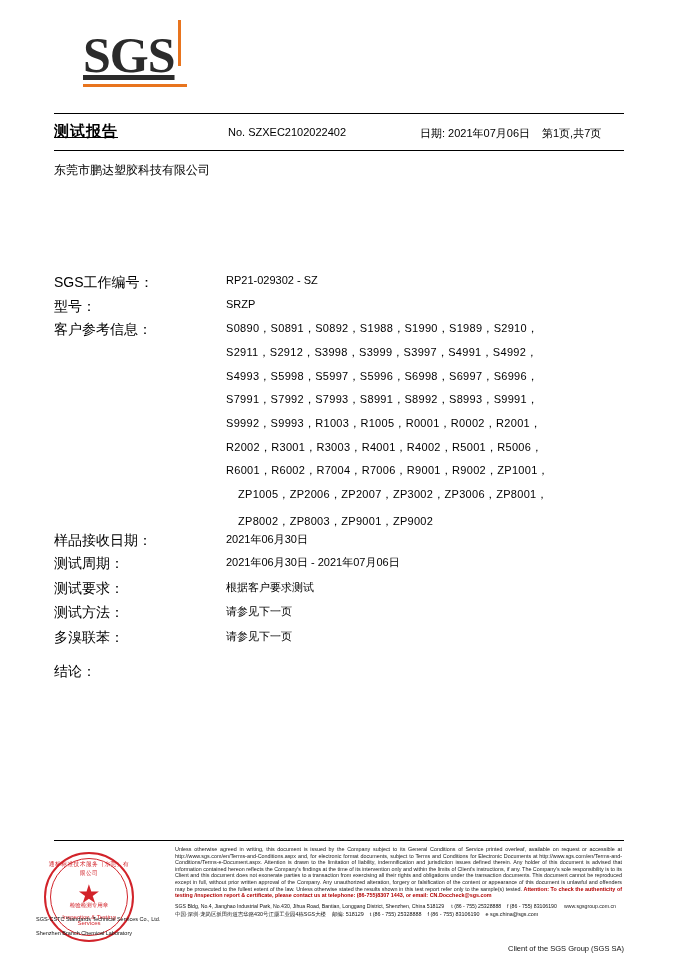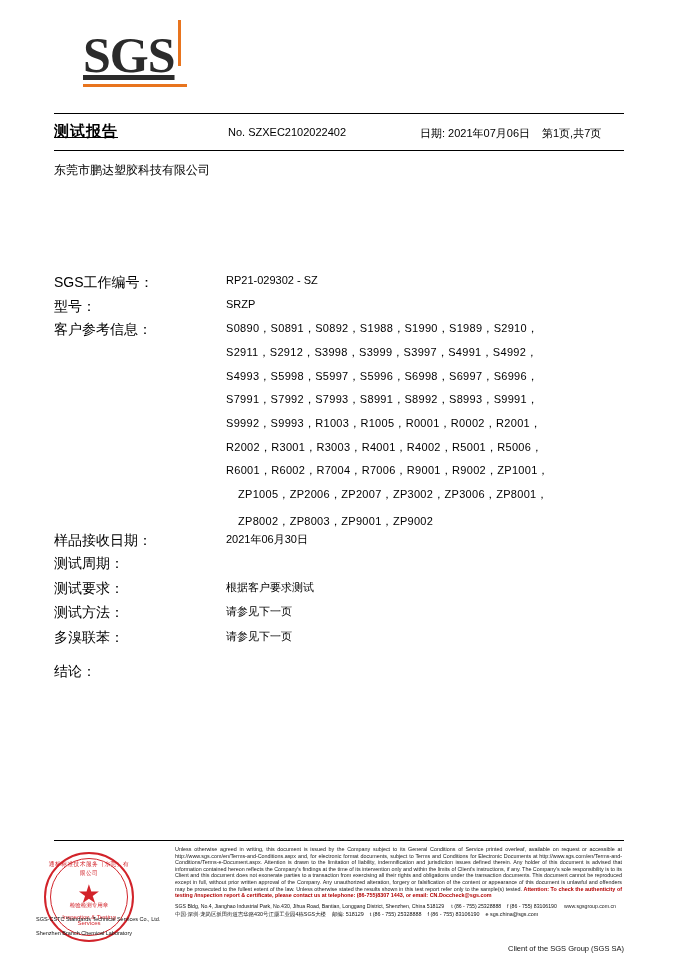--- a/index.html
+++ b/index.html
@@ -345,20 +345,21 @@
   <div class="ref-line" style="top:416px">S9992，S9993，R1003，R1005，R0001，R0002，R2001，</div>
   <div class="ref-line" style="top:440px">R2002，R3001，R3003，R4001，R4002，R5001，R5006，</div>
   <div class="ref-line" style="top:463px">R6001，R6002，R7004，R7006，R9001，R9002，ZP1001，</div>
   <div class="ref-line shift" style="top:487px">ZP1005，ZP2006，ZP2007，ZP3002，ZP3006，ZP8001，</div>
   <div class="ref-line shift" style="top:514px">ZP8002，ZP8003，ZP9001，ZP9002</div>
 
   <div class="field-label" style="top:532px">样品接收日期：</div>
   <div class="field-value" style="top:532px">2021年06月30日</div>
 
   <div class="field-label" style="top:555px">测试周期：</div>
+  <div class="field-value" style="top:555px">2021年06月30日 - 2021年07月06日</div>
 
   <div class="field-label" style="top:580px">测试要求：</div>
   <div class="field-value" style="top:580px">根据客户要求测试</div>
 
   <div class="field-label" style="top:604px">测试方法：</div>
   <div class="field-value" style="top:604px">请参见下一页</div>
 
   <div class="field-label" style="top:629px">多溴联苯：</div>
   <div class="field-value" style="top:629px">请参见下一页</div>
 

